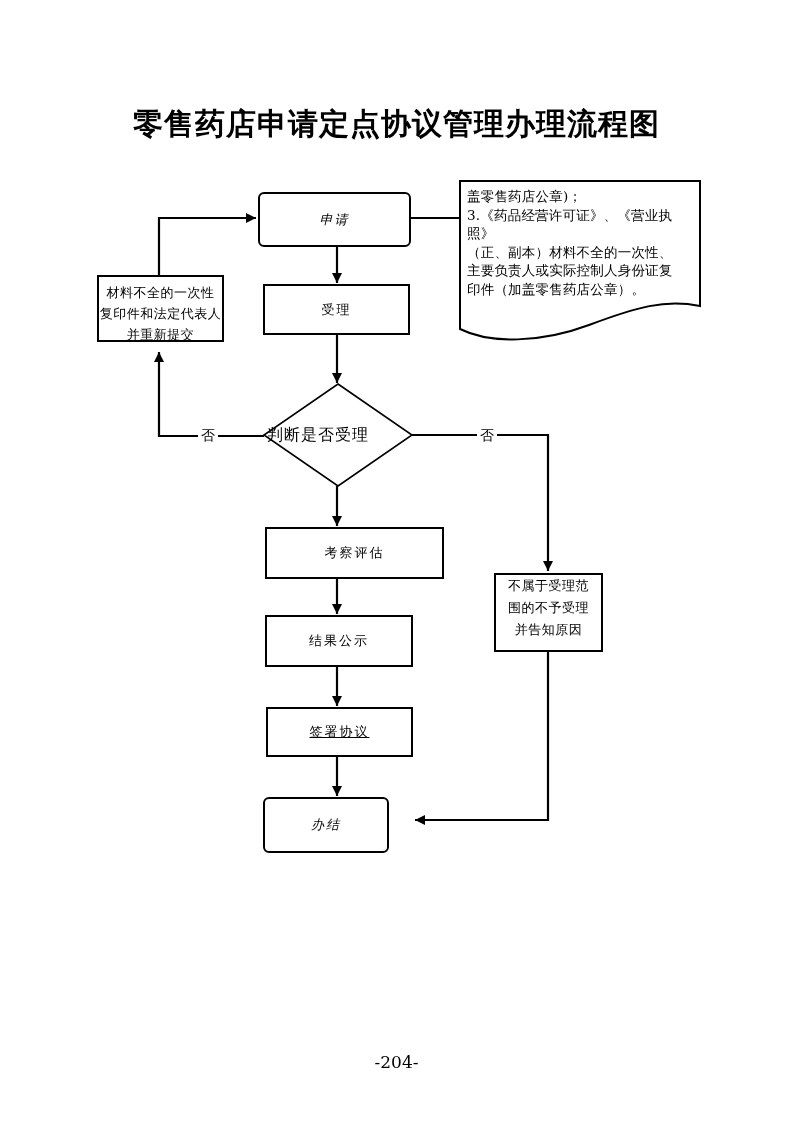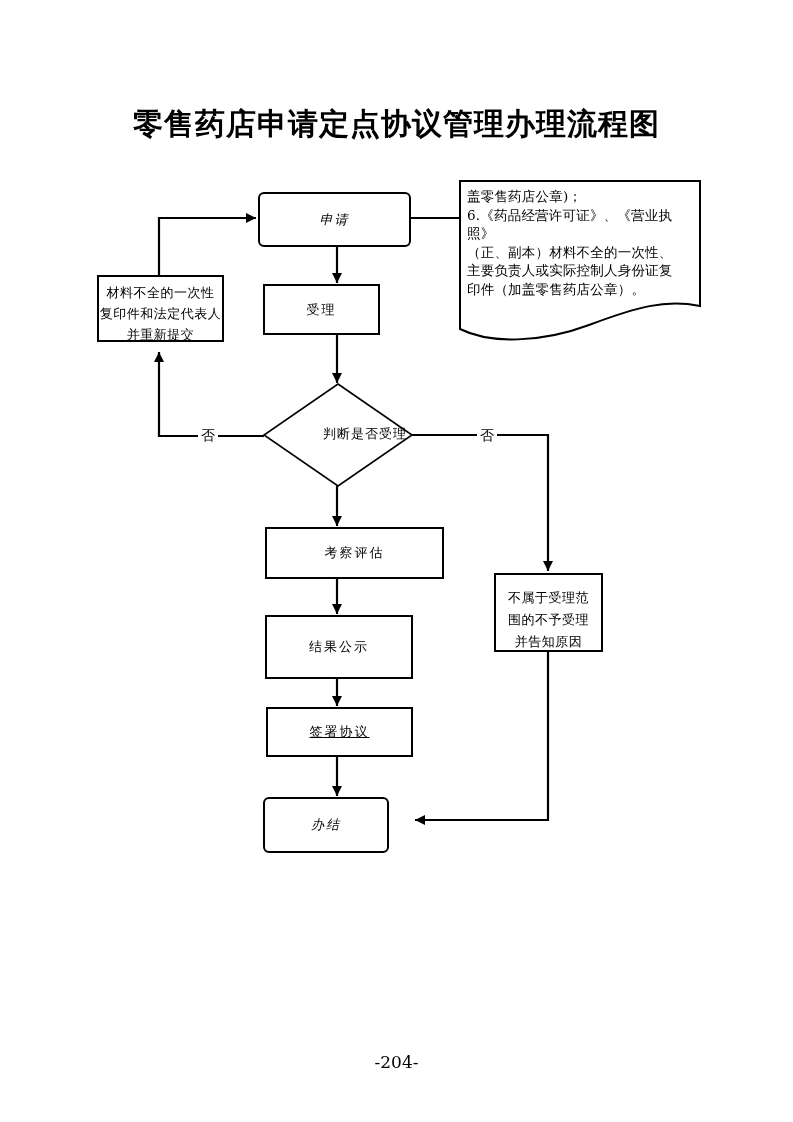--- a/index.html
+++ b/index.html
@@ -33,34 +33,34 @@
     background:#fff;
     display:flex;
     align-items:center;
     justify-content:center;
     text-align:center;
     font-size:13px;
     letter-spacing:2px;
   }
   .rounded { border-radius:6px;font-style:italic; }
   .node-apply   { left:258px; top:192px; width:153px; height:55px; }
-  .node-accept  { left:263px; top:284px; width:117px; height:51px;justify-content:center; }
+  .node-accept  { left:263px; top:284px; width:147px; height:51px;justify-content:center; }
   .node-eval    { left:265px; top:527px; width:179px; height:52px; }
-  .node-public  { left:265px; top:615px; width:148px; height:64px;align-items:center; }
+  .node-public  { left:265px; top:615px; width:148px; height:52px;align-items:center; }
   .node-sign    { left:266px; top:707px; width:147px; height:50px;text-decoration:underline; }
   .node-finish  { left:263px; top:797px; width:126px; height:56px; }
   .node-notice  { left:97px;  top:275px; width:127px; height:67px;
                   display:block; padding-top:5px; line-height:21px; letter-spacing:0.5px; }
   .node-scope   { left:494px; top:573px; width:109px; height:79px;
-                  display:block; padding-top:12px; line-height:22px; letter-spacing:0.5px; }
+                  display:block; padding-top:0; line-height:22px; letter-spacing:0.5px; }
   .diamond-label {
     position:absolute;
     left:267px; top:425px; width:140px;
-    text-align:right;
-    font-size:13px;
+    text-align:left;
+    font-size:16px;
     letter-spacing:1px;
   }
   .doc-text {
     position:absolute;
     left:467px; top:187px; width:228px;
     font-size:13.5px;
     line-height:18.5px;
     letter-spacing:0.2px;
   }
   .edge-label {
@@ -151,21 +151,21 @@
   <div class="node node-sign">
     <span>签署协议</span>
   </div>
 
   <div class="node rounded node-finish">
     <span>办结</span>
   </div>
 
   <div class="doc-text">
     <div>盖零售药店公章)；</div>
-    <div>6.《药品经营许可证》、《营业执照》</div>
+    <div>3.《药品经营许可证》、《营业执照》</div>
     <div>（正、副本）材料不全的一次性、</div>
     <div>主要负责人或实际控制人身份证复</div>
     <div>印件（加盖零售药店公章）。</div>
   </div>
 
   <div class="edge-label edge-label-left">否</div>
   <div class="edge-label edge-label-right">否</div>
 
   <div class="page-number">-204-</div>
 

